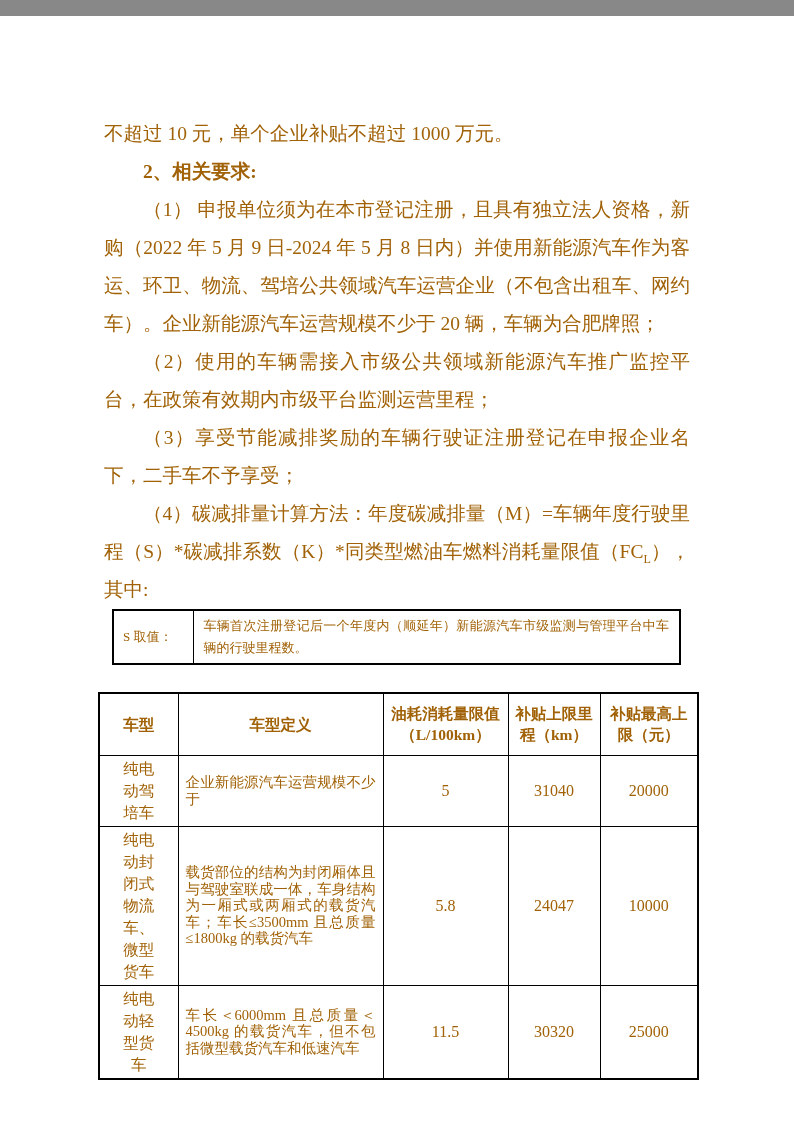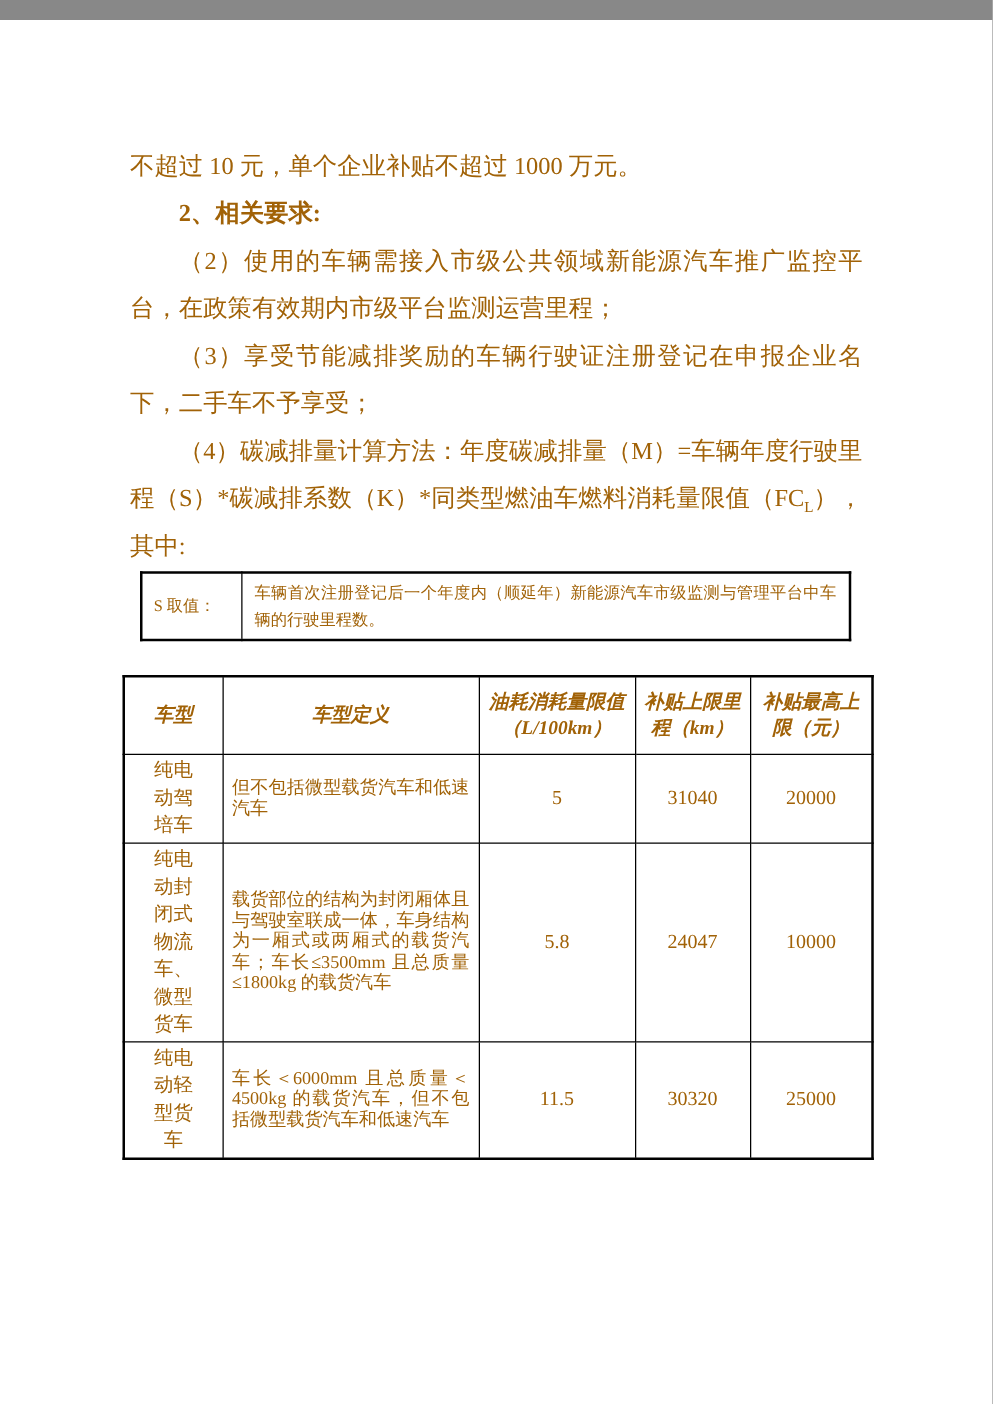--- a/index.html
+++ b/index.html
@@ -54,36 +54,37 @@
     border:1px solid #000;
     vertical-align:middle;
     overflow:hidden;
   }
   .table-vehicle th {
     font-size:15.5px;
     line-height:21px;
     font-weight:bold;
     padding:2px 3px;
   }
-  .table-vehicle .hrow { height:62px;font-style:italic; }
+  .table-vehicle .hrow { height:62px; }
   .table-vehicle .r1 { height:42px; }
   .table-vehicle .r2 { height:94px; }
   .table-vehicle .r3 { height:66px; }
   .table-vehicle .vtype { font-size:15.5px; line-height:22px; padding:2px 16px; }
   .table-vehicle .vdef  { font-size:14.5px; line-height:16.5px; text-align:justify; padding:2px 7px; }
   .table-vehicle .vnum  { font-size:16px; }
 </style>
 </head>
 <body>
 
 <div class="page">
 
   <div class="body-text">
     <p class="para">不超过 10 元，单个企业补贴不超过 1000 万元。</p>
     <p class="para indent heading">2、相关要求:</p>
+    <p class="para indent">（1） 申报单位须为在本市登记注册，且具有独立法人资格，新购（2022 年 5 月 9 日-2024 年 5 月 8 日内）并使用新能源汽车作为客运、环卫、物流、驾培公共领域汽车运营企业（不包含出租车、网约车）。企业新能源汽车运营规模不少于 20 辆，车辆为合肥牌照；</p>
     <p class="para indent">（2）使用的车辆需接入市级公共领域新能源汽车推广监控平台，在政策有效期内市级平台监测运营里程；</p>
     <p class="para indent">（3）享受节能减排奖励的车辆行驶证注册登记在申报企业名下，二手车不予享受；</p>
     <p class="para indent"><span>（4）碳减排量计算方法：年度碳减排量（M）=车辆年度行驶里程（S）*碳减排系数（K）*同类型燃油车燃料消耗量限值（FC</span><sub>L</sub><span>），其中:</span></p>
   </div>
 
   <table class="table-sk">
     <colgroup>
         <col style="width:80px">
         <col style="width:487px">
       </colgroup>
@@ -110,21 +111,21 @@
         <th>车型</th>
         <th>车型定义</th>
         <th>油耗消耗量限值（L/100km）</th>
         <th>补贴上限里程（km）</th>
         <th>补贴最高上限（元）</th>
       </tr>
     </thead>
     <tbody>
       <tr class="r1">
         <td class="vtype">纯电动驾培车</td>
-        <td class="vdef">但不包括微型载货汽车和低速汽车</td>
+        <td class="vdef">企业新能源汽车运营规模不少于</td>
         <td class="vnum">5</td>
         <td class="vnum">31040</td>
         <td class="vnum">20000</td>
       </tr>
       <tr class="r2">
         <td class="vtype">纯电动封闭式物流车、微型货车</td>
         <td class="vdef">载货部位的结构为封闭厢体且与驾驶室联成一体，车身结构为一厢式或两厢式的载货汽车；车长≤3500mm 且总质量≤1800kg 的载货汽车</td>
         <td class="vnum">5.8</td>
         <td class="vnum">24047</td>
         <td class="vnum">10000</td>

